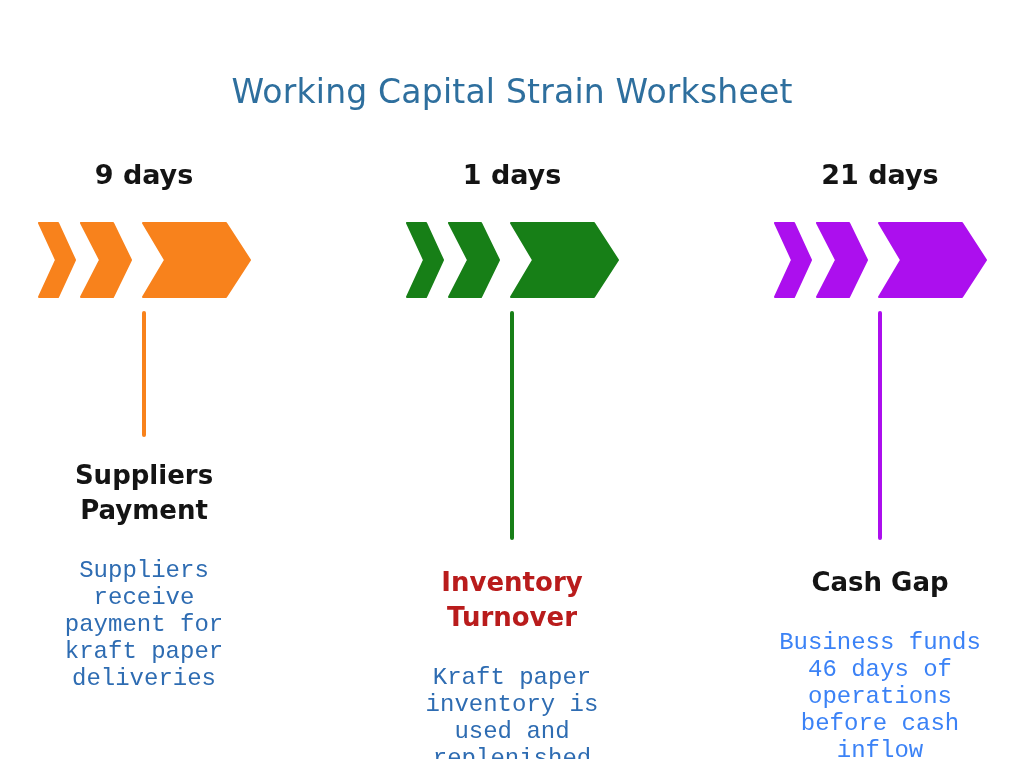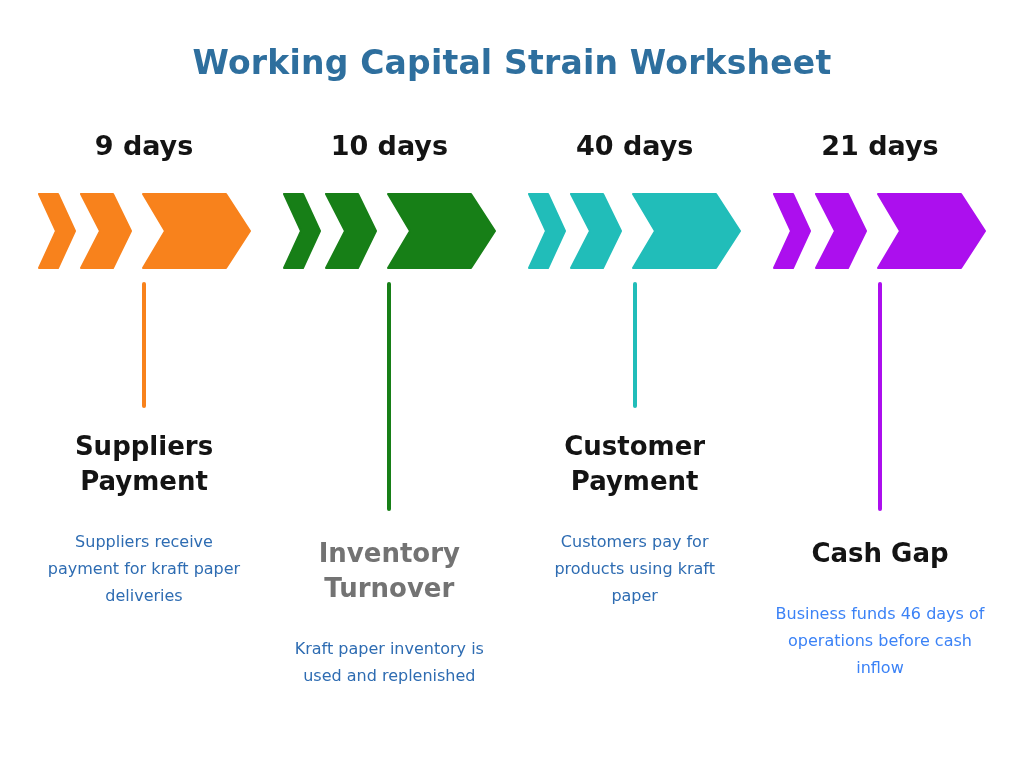--- a/index.html
+++ b/index.html
@@ -7,24 +7,24 @@
   .page {
     position: relative;
     width: 1024px;
     height: 759px;
     background: #ffffff;
     font-family: "DejaVu Sans", "Liberation Sans", sans-serif;
     overflow: hidden;
   }
   .title {
     margin: 0;
-    padding-top: 43px;
+    padding-top: 72px;
     text-align: center;
     font-size: 33px;
-    font-weight: bold;
+    font-weight: normal;
     letter-spacing: 0.2px;
   }
   .columns {
     display: flex;
     justify-content: space-between;
     padding: 0 28px;
     margin-top: 48px;
   }
   .col {
     width: 232px;
@@ -51,25 +51,26 @@
   .heading {
     font-size: 26px;
     font-weight: bold;
     line-height: 35px;
     text-align: center;
     max-width: 220px;
   }
   .col--short .heading { margin-top: 21px; }
   .col--long  .heading { margin-top: 25px; }
   .desc {
-    font-size: 16px;
+    font-size: 24px;
     line-height: 27px;
     text-align: center;
     margin-top: 29px;
     max-width: 212px;
+    font-family: Liberation Mono, monospace;
   }
 </style>
 </head>
 <body>
 
 <div class="page">
 
   <h1 class="title" style="color: rgb(46, 111, 158);">Working Capital Strain Worksheet</h1>
 
   <div class="columns">
@@ -80,42 +81,31 @@
         <polygon points="1,1 20,1 37,38 20,75 1,75 18,38" fill="currentColor" stroke="currentColor" stroke-width="2" stroke-linejoin="round"></polygon>
         <polygon points="43,1 75,1 93,38 75,75 43,75 62,38" fill="currentColor" stroke="currentColor" stroke-width="2" stroke-linejoin="round"></polygon>
         <polygon points="105,1 188,1 212,38 188,75 105,75 127,38" fill="currentColor" stroke="currentColor" stroke-width="2" stroke-linejoin="round"></polygon>
       </svg>
       <div class="connector" style="color: rgb(248, 130, 28);"></div>
       <div class="heading" style="color: rgb(20, 20, 20);">Suppliers Payment</div>
       <div class="desc" style="color: rgb(46, 108, 178);">Suppliers receive payment for kraft paper deliveries</div>
     </div>
 
     <div class="col col--long">
-      <div class="days" style="color: rgb(20, 20, 20);">10 days</div>
+      <div class="days" style="color: rgb(20, 20, 20);">1 days</div>
       <svg class="chevrons" width="213" height="76" viewBox="0 0 213 76" style="color: rgb(23, 127, 23);">
         <polygon points="1,1 20,1 37,38 20,75 1,75 18,38" fill="currentColor" stroke="currentColor" stroke-width="2" stroke-linejoin="round"></polygon>
         <polygon points="43,1 75,1 93,38 75,75 43,75 62,38" fill="currentColor" stroke="currentColor" stroke-width="2" stroke-linejoin="round"></polygon>
         <polygon points="105,1 188,1 212,38 188,75 105,75 127,38" fill="currentColor" stroke="currentColor" stroke-width="2" stroke-linejoin="round"></polygon>
       </svg>
       <div class="connector" style="color: rgb(23, 127, 23);"></div>
-      <div class="heading" style="color: #737373;">Inventory Turnover</div>
+      <div class="heading" style="color: #b91c1c;">Inventory Turnover</div>
       <div class="desc" style="color: rgb(46, 108, 178); text-align: center;">Kraft paper inventory is used and replenished</div>
     </div>
 
-    <div class="col col--short">
-      <div class="days" style="color: rgb(20, 20, 20);">40 days</div>
-      <svg class="chevrons" width="213" height="76" viewBox="0 0 213 76" style="color: rgb(33, 189, 185);">
-        <polygon points="1,1 20,1 37,38 20,75 1,75 18,38" fill="currentColor" stroke="currentColor" stroke-width="2" stroke-linejoin="round"></polygon>
-        <polygon points="43,1 75,1 93,38 75,75 43,75 62,38" fill="currentColor" stroke="currentColor" stroke-width="2" stroke-linejoin="round"></polygon>
-        <polygon points="105,1 188,1 212,38 188,75 105,75 127,38" fill="currentColor" stroke="currentColor" stroke-width="2" stroke-linejoin="round"></polygon>
-      </svg>
-      <div class="connector" style="color: rgb(33, 189, 185);"></div>
-      <div class="heading" style="color: rgb(20, 20, 20);">Customer Payment</div>
-      <div class="desc" style="color: rgb(46, 108, 178);">Customers pay for products using kraft paper</div>
-    </div>
 
     <div class="col col--long">
       <div class="days" style="color: rgb(20, 20, 20);">21 days</div>
       <svg class="chevrons" width="213" height="76" viewBox="0 0 213 76" style="color: rgb(172, 15, 238);">
         <polygon points="1,1 20,1 37,38 20,75 1,75 18,38" fill="currentColor" stroke="currentColor" stroke-width="2" stroke-linejoin="round"></polygon>
         <polygon points="43,1 75,1 93,38 75,75 43,75 62,38" fill="currentColor" stroke="currentColor" stroke-width="2" stroke-linejoin="round"></polygon>
         <polygon points="105,1 188,1 212,38 188,75 105,75 127,38" fill="currentColor" stroke="currentColor" stroke-width="2" stroke-linejoin="round"></polygon>
       </svg>
       <div class="connector" style="color: rgb(172, 15, 238);"></div>
       <div class="heading" style="color: rgb(20, 20, 20);">Cash Gap</div>

